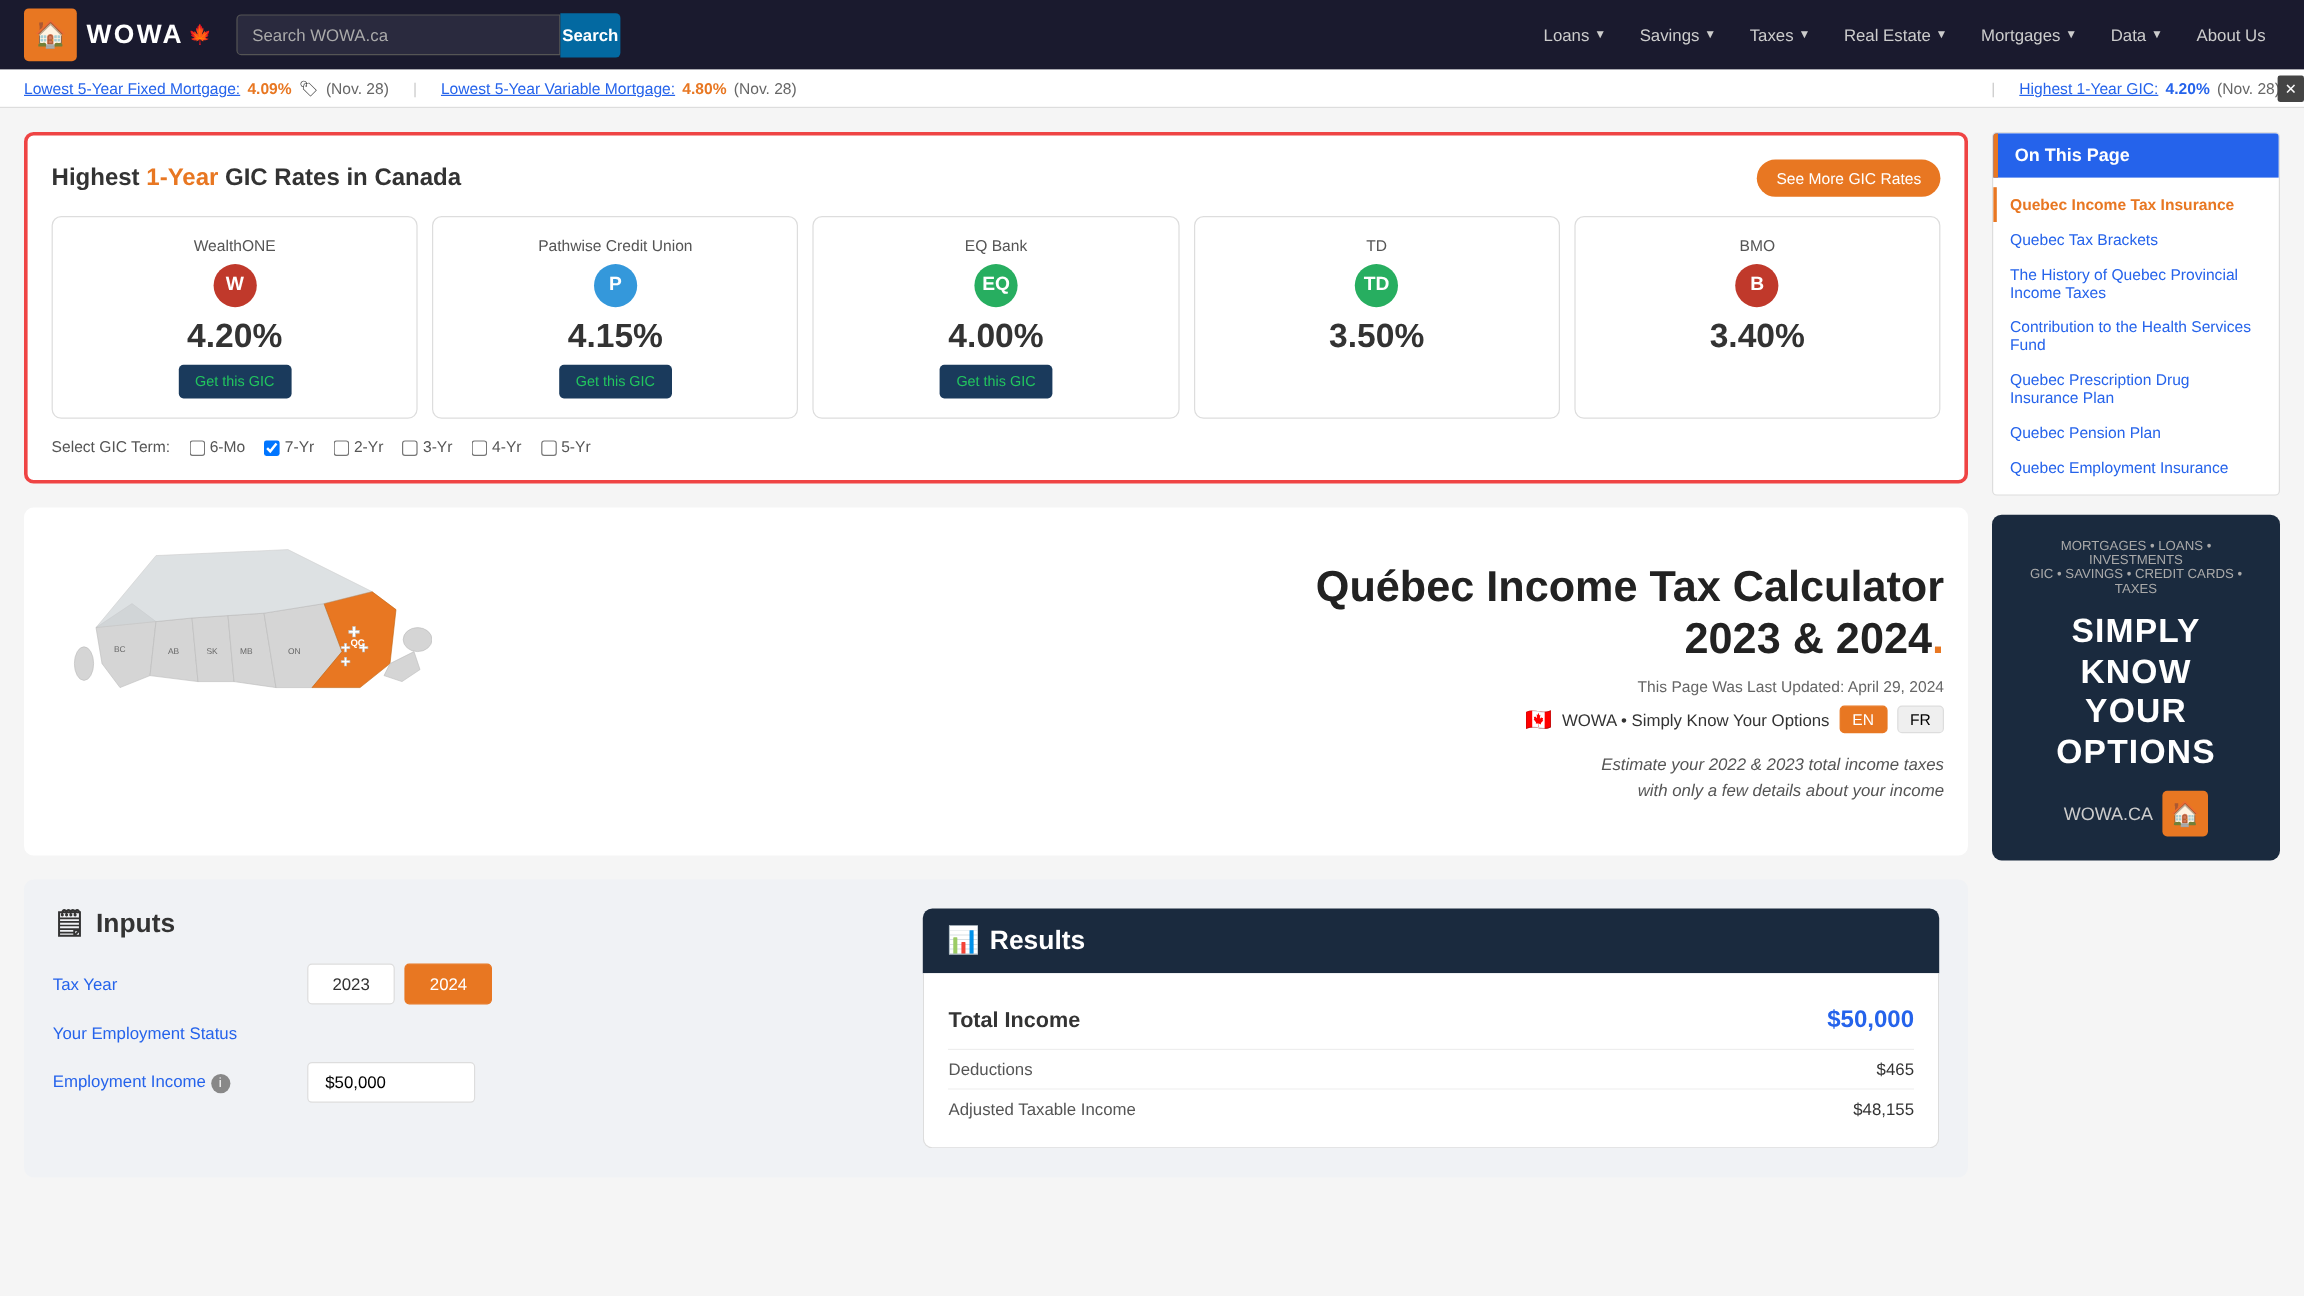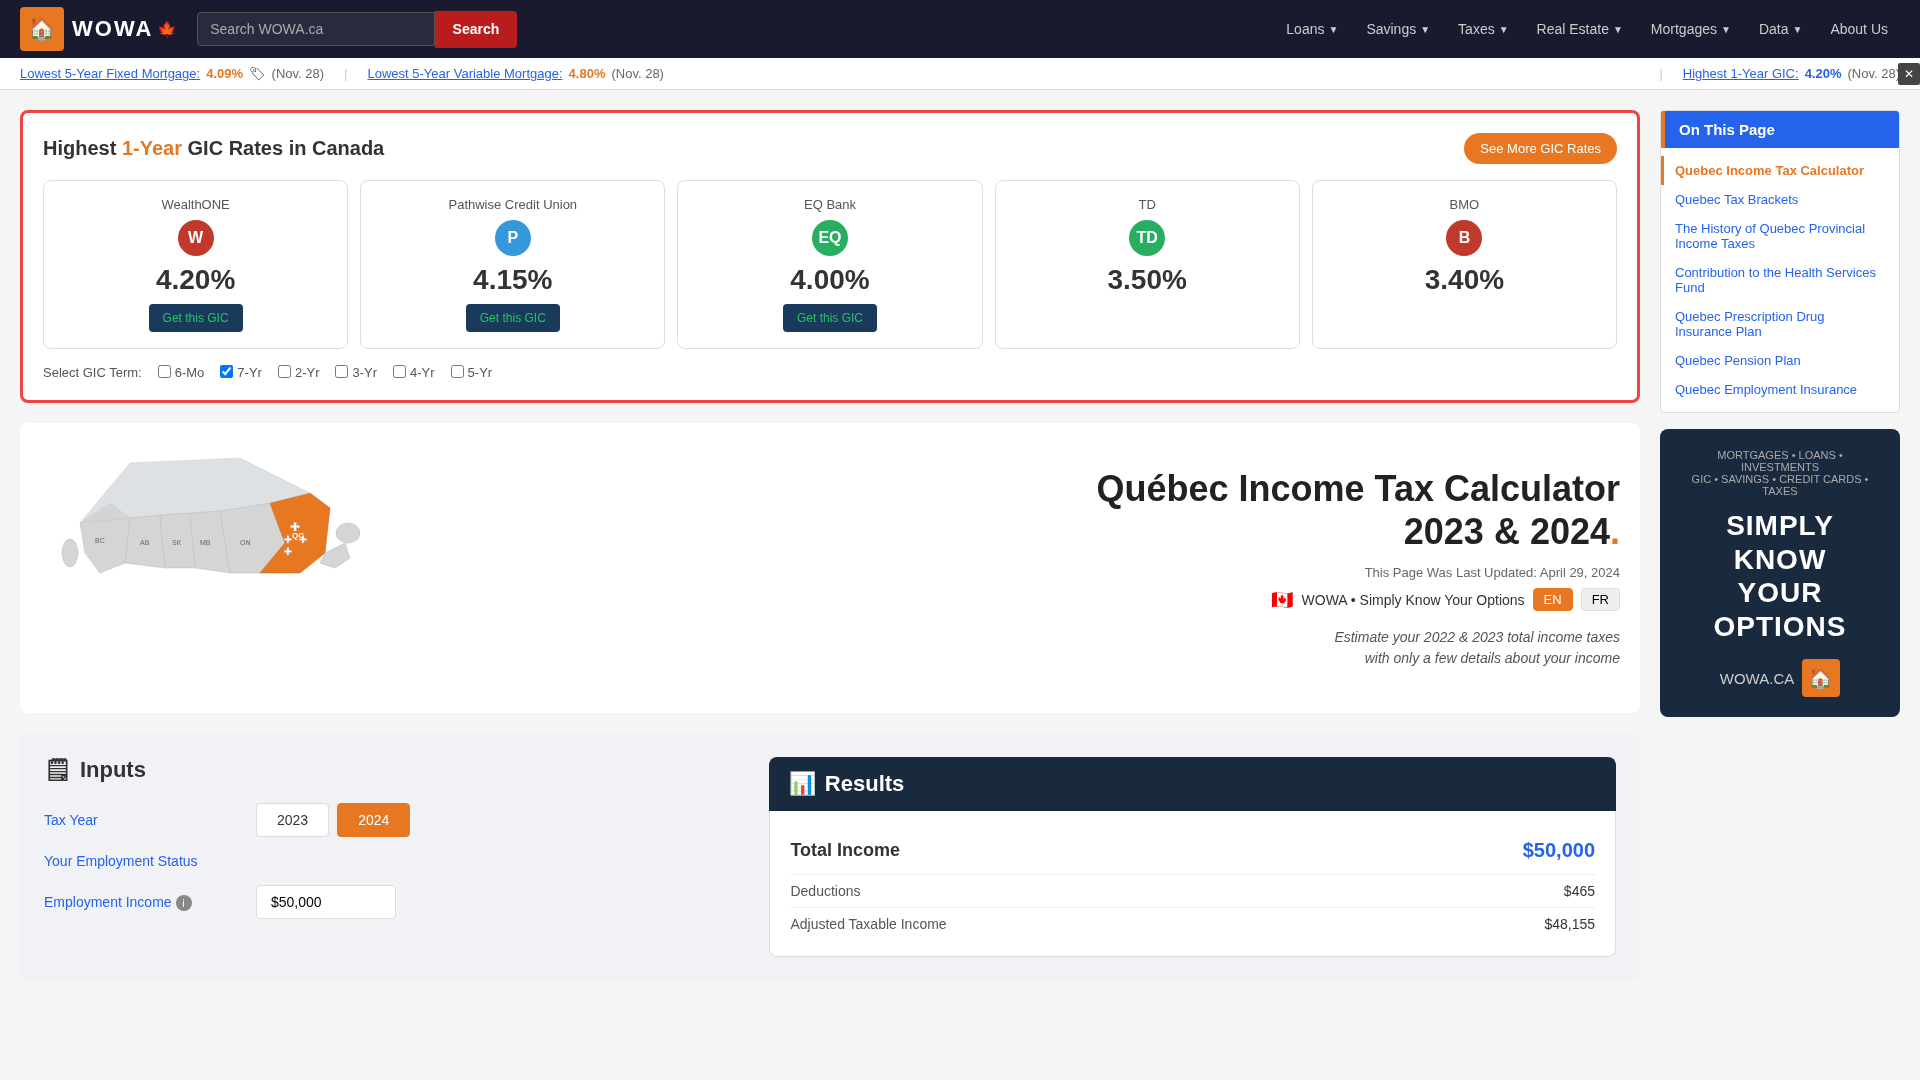--- a/index.html
+++ b/index.html
@@ -51,24 +51,24 @@
       padding: 8px 12px;
       border: 1px solid #555;
       border-radius: 4px 0 0 4px;
       background: #2a2a3e;
       color: white;
       font-size: 14px;
       outline: none;
     }
     .nav-search input::placeholder { color: #aaa; }
     .nav-search-btn {
-      background: #b91c1c;
+      background: #0369a1;
       color: white;
       border: none;
-      padding: 8px 18px;
+      padding: 8px 2px;
       border-radius: 0 4px 4px 0;
       cursor: pointer;
       font-size: 14px;
       font-weight: bold;
       height: 37px;
     }
     .nav-links {
       display: flex;
       align-items: center;
       margin-left: auto;
@@ -182,21 +182,21 @@
     }
     .gic-term-selector {
       display: flex;
       align-items: center;
       gap: 16px;
       font-size: 13px;
       color: #555;
     }
     .gic-term-option {
       display: flex;
-      align-items: flex-start;
+      align-items: flex-end;
       gap: 4px;
       cursor: pointer;
     }
     .gic-term-option input[type=checkbox] { cursor: pointer; }
 
     
     .hero-section {
       display: flex;
       align-items: center;
       gap: 20px;
@@ -653,21 +653,21 @@
         </div>
       </div>
     </div>
 
   </div>
 
   <div class="sidebar">
     <div class="sidebar-toc">
       <div class="sidebar-toc-header">On This Page</div>
       <div class="sidebar-toc-items">
-        <div class="sidebar-toc-item active">Quebec Income Tax Calculator</div>
+        <div class="sidebar-toc-item active">Quebec Income Tax Insurance</div>
         <div class="sidebar-toc-item">Quebec Tax Brackets</div>
         <div class="sidebar-toc-item">The History of Quebec Provincial Income Taxes</div>
         <div class="sidebar-toc-item">Contribution to the Health Services Fund</div>
         <div class="sidebar-toc-item">Quebec Prescription Drug Insurance Plan</div>
         <div class="sidebar-toc-item">Quebec Pension Plan</div>
         <div class="sidebar-toc-item">Quebec Employment Insurance</div>
       </div>
     </div>
 
     <div class="sidebar-ad">

